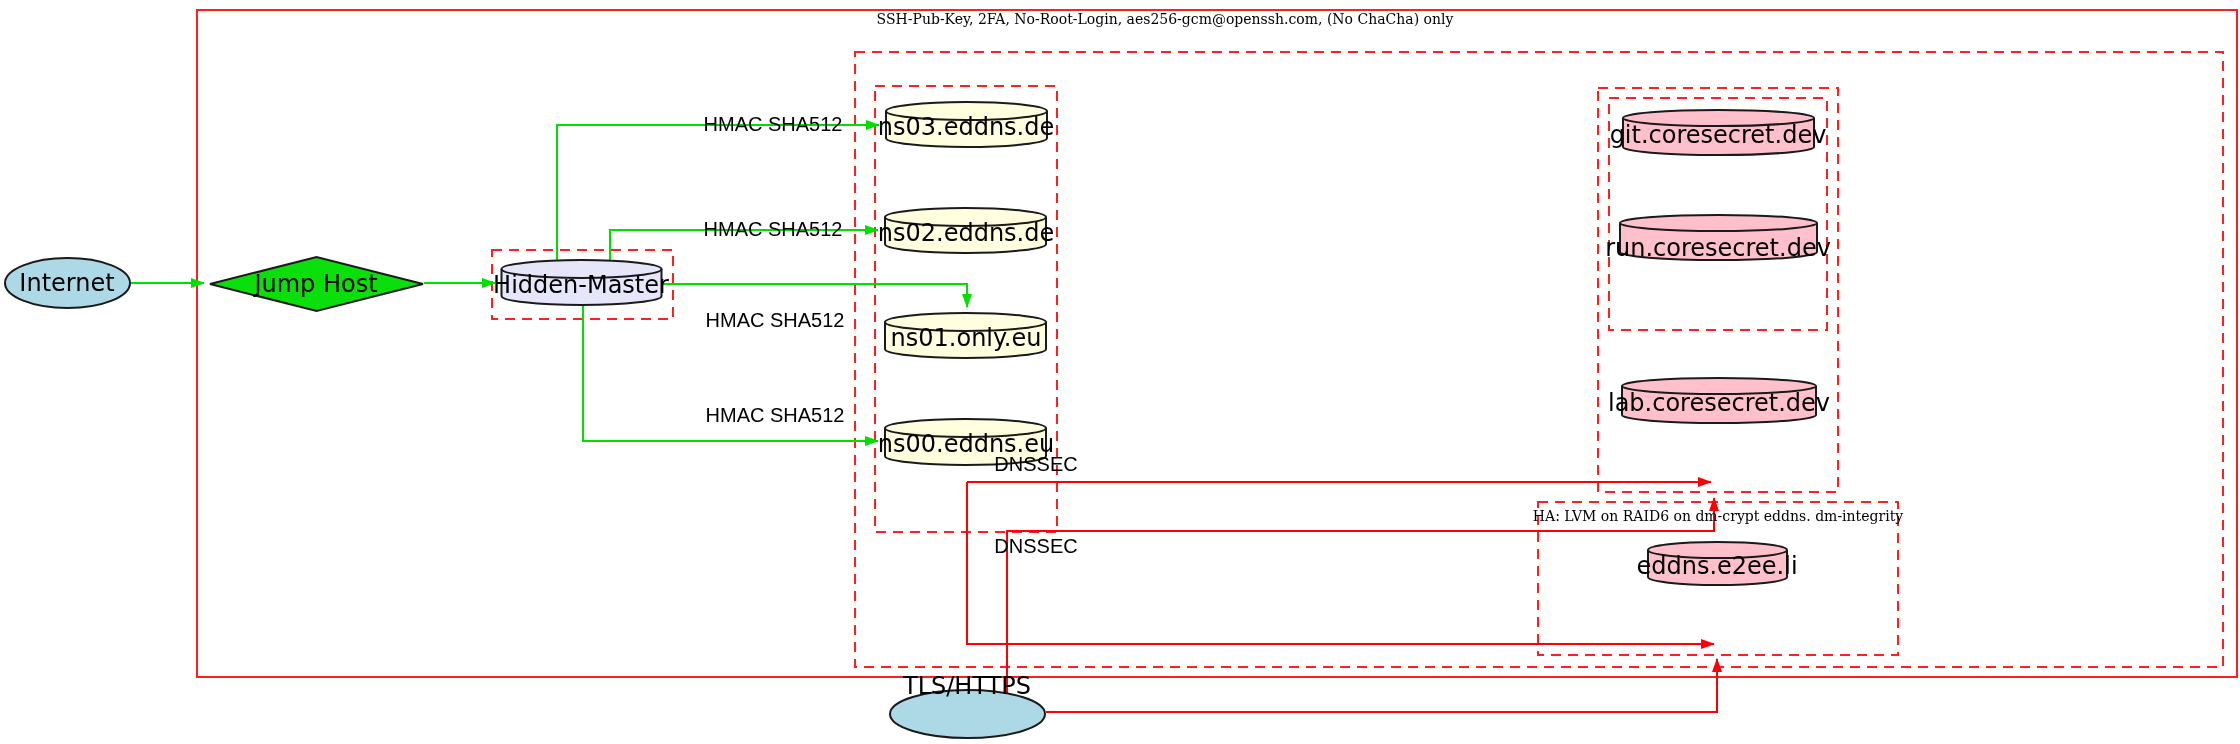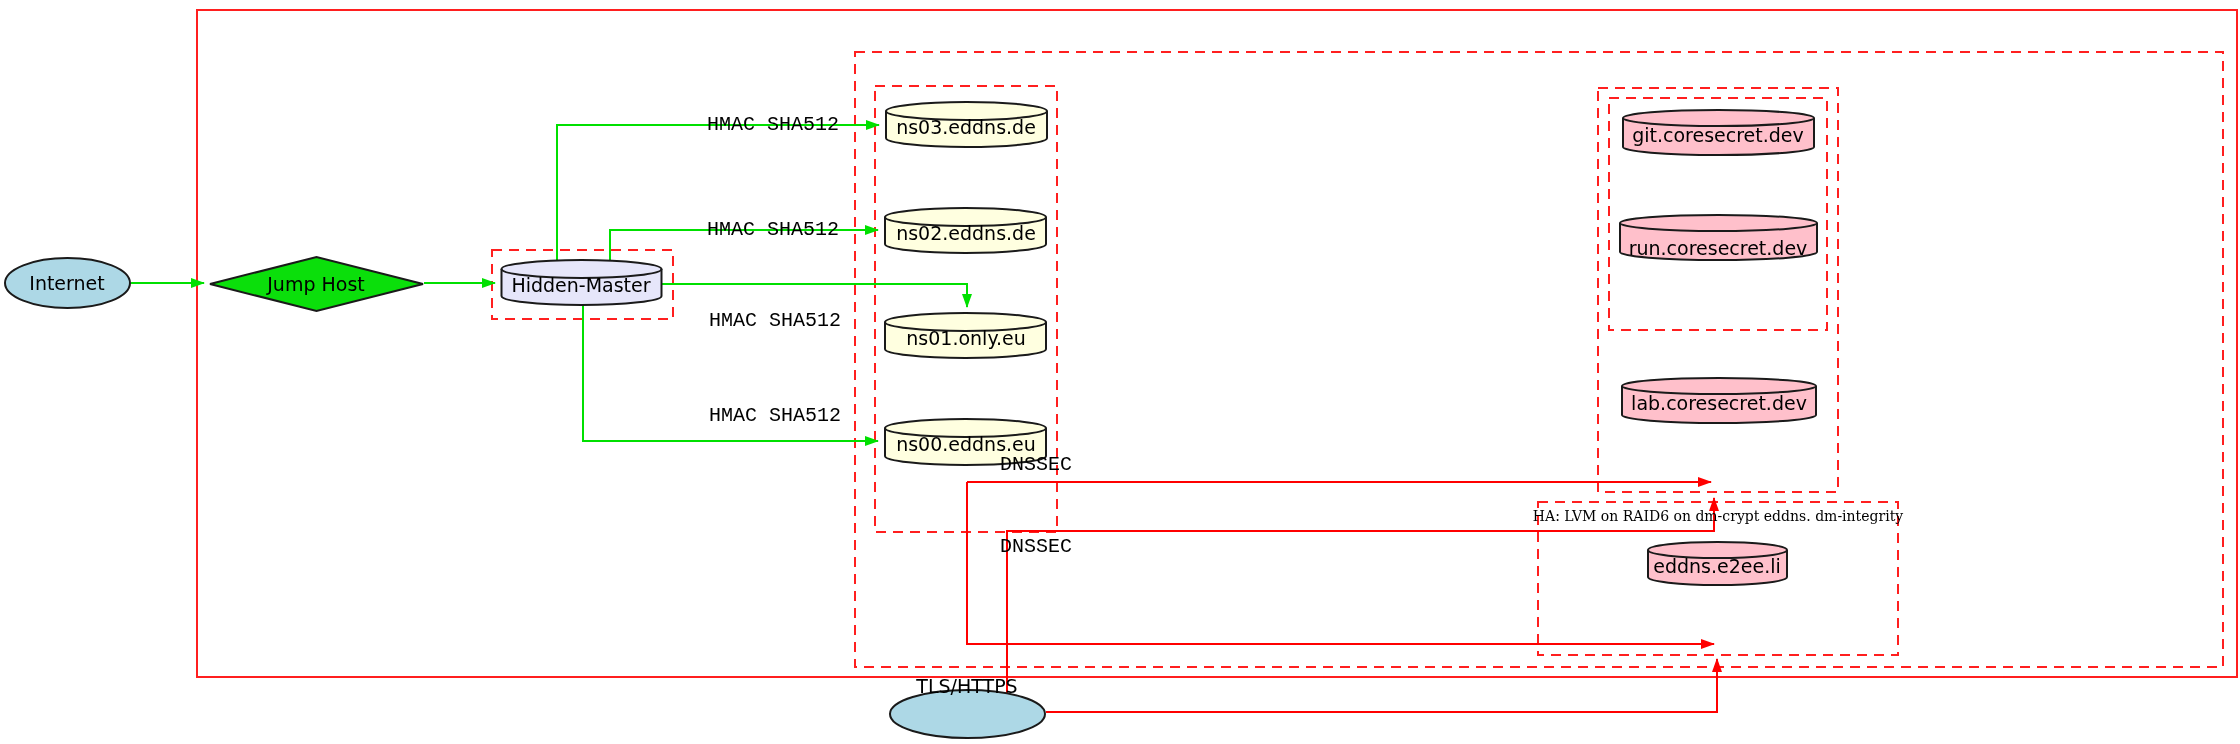--- a/index.html
+++ b/index.html
@@ -1,21 +1,21 @@
 <!DOCTYPE html>
 <html><head>
 <meta charset="utf-8">
 <style>
   html,body{margin:0;padding:0;background:#ffffff;}
   .scene{position:relative;width:2240px;height:744px;background:#ffffff;overflow:hidden;
          font-family:"DejaVu Sans",sans-serif;}
   svg.layer{position:absolute;left:0;top:0;}
   .lbl{position:absolute;transform:translate(-50%,-50%);white-space:nowrap;color:#000;}
-  .node-lbl{font-family:"DejaVu Sans",sans-serif;font-size:19px;}
-  .edge-lbl{font-family:Liberation Mono, monospace;font-size:20px;}
+  .node-lbl{font-family:"DejaVu Sans",sans-serif;font-size:24px;}
+  .edge-lbl{font-family:Liberation Sans, sans-serif;font-size:20px;}
   .cluster-lbl{font-family:"DejaVu Serif",serif;font-size:14px;}
 </style>
 </head>
 <body>
 
 <div class="scene">
 
   <svg class="layer" width="2240" height="744" viewBox="0 0 2240 744">
     <defs>
       <marker id="ag" markerUnits="userSpaceOnUse" markerWidth="16" markerHeight="12" refX="13" refY="5" orient="auto">
@@ -85,20 +85,21 @@
       <path d="M 1622 386 A 97 8 0 0 0 1816 386" fill="none" stroke="#1a1a1a" stroke-width="2"></path>
     </g>
     <g>
       <path d="M 1648 550 A 69.5 8 0 0 1 1787 550 L 1787 577 A 69.5 8 0 0 1 1648 577 Z" fill="#ffc0cb" stroke="#1a1a1a" stroke-width="2"></path>
       <path d="M 1648 550 A 69.5 8 0 0 0 1787 550" fill="none" stroke="#1a1a1a" stroke-width="2"></path>
     </g>
 
     <ellipse cx="967.5" cy="714" rx="77.5" ry="24" fill="#add8e6" stroke="#1a1a1a" stroke-width="2"></ellipse>
   </svg>
 
+  <div class="lbl cluster-lbl" style="left:1165px;top:19px">SSH-Pub-Key, 2FA, No-Root-Login, aes256-gcm@openssh.com, (No ChaCha) only</div>
   <div class="lbl cluster-lbl" style="left:1718px;top:516px">HA: LVM on RAID6 on dm-crypt eddns. dm-integrity</div>
 
   <div class="lbl node-lbl" style="left:67px;top:283px">Internet</div>
   <div class="lbl node-lbl" style="left:316px;top:284px">Jump Host</div>
   <div class="lbl node-lbl" style="left:581px;top:285px">Hidden-Master</div>
   <div class="lbl node-lbl" style="left:966px;top:127px">ns03.eddns.de</div>
   <div class="lbl node-lbl" style="left:966px;top:233px">ns02.eddns.de</div>
   <div class="lbl node-lbl" style="left:966px;top:338px">ns01.only.eu</div>
   <div class="lbl node-lbl" style="left:966px;top:444px">ns00.eddns.eu</div>
   <div class="lbl node-lbl" style="left:1718px;top:135px">git.coresecret.dev</div>

